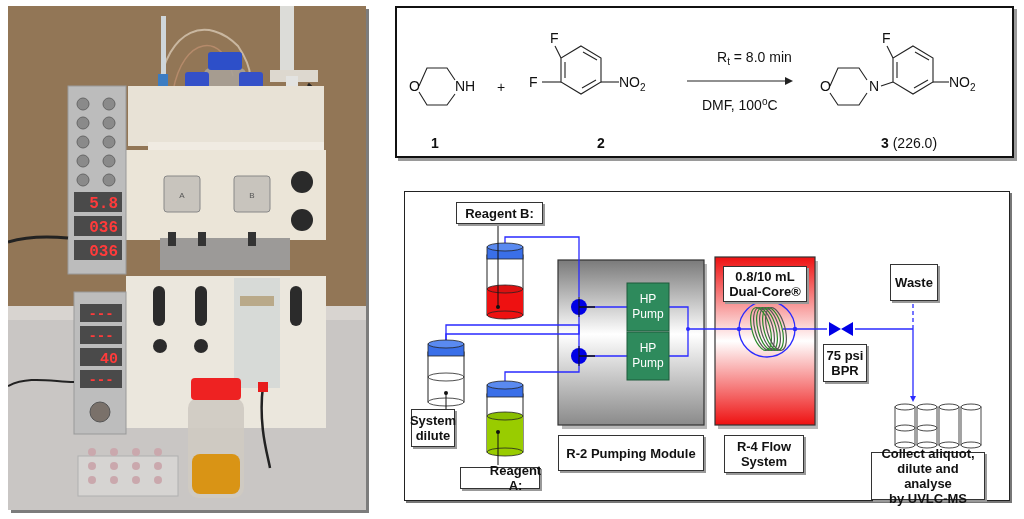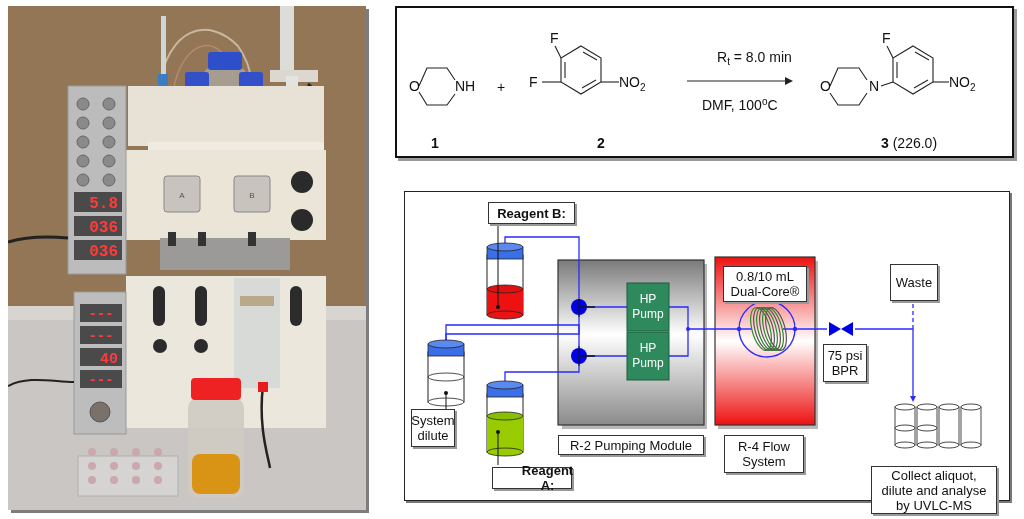--- a/index.html
+++ b/index.html
@@ -33,22 +33,23 @@
     box-shadow: 2px 2px 0 #777;
   }
   #flow svg { position: absolute; left: 0; top: 0; }
 
   .label-box {
     position: absolute; background: #fff; border: 1.2px solid #333;
     box-shadow: 2px 2px 0 #999;
     font-size: 13px; text-align: center; line-height: 15px;
     display: flex; align-items: center; justify-content: center; flex-direction: column;
     color: #111;
+    font-weight: bold;
   }
-  .label-box.bold { font-weight: bold; margin-left: 32px; }
+  .label-box.bold { font-weight: bold; }
 </style>
 </head>
 <body>
 
 <div id="photo">
   <svg width="358" height="504" viewBox="0 0 358 504">
 
     <rect x="0" y="0" width="358" height="300" fill="#927656"></rect>
     <rect x="0" y="300" width="358" height="14" fill="#d8d4d0"></rect>
     <rect x="0" y="314" width="358" height="190" fill="#c9c6c4"></rect>
@@ -374,32 +375,32 @@
       </g>
     </g>
   </svg>
 
   <div class="label-box bold" style="left:51px; top:10px; width:87px; height:22px;">Reagent B:</div>
   <div class="label-box bold" style="left:55px; top:275px; width:80px; height:22px;padding-left:31px;">Reagent A:</div>
   <div class="label-box" style="left:6px; top:217px; width:44px; height:38px;">
     <span>System</span>
     <span>dilute</span>
   </div>
-  <div class="label-box" style="left:153px; top:243px; width:146px; height:20px;">R-2 Pumping Module</div>
+  <div class="label-box" style="left:153px; top:243px; width:146px; height:36px;">R-2 Pumping Module</div>
   <div class="label-box" style="left:318px; top:74px; width:84px; height:36px;">
     <span>0.8/10 mL</span>
     <span>Dual-Core®</span>
   </div>
   <div class="label-box" style="left:319px; top:243px; width:80px; height:38px;">
     <span>R-4 Flow</span>
     <span>System</span>
   </div>
   <div class="label-box" style="left:418px; top:152px; width:44px; height:38px;text-align:center;">
     <span>75 psi</span>
     <span>BPR</span>
   </div>
   <div class="label-box" style="left:485px; top:72px; width:48px; height:37px;">Waste</div>
-  <div class="label-box" style="left:466px; top:260px; width:126px; height:48px;margin-top:14px;">
+  <div class="label-box" style="left:466px; top:260px; width:114px; height:48px;">
     <span>Collect aliquot,</span>
     <span>dilute and analyse</span>
     <span>by UVLC-MS</span>
   </div>
 </div>
 
 </body></html>

